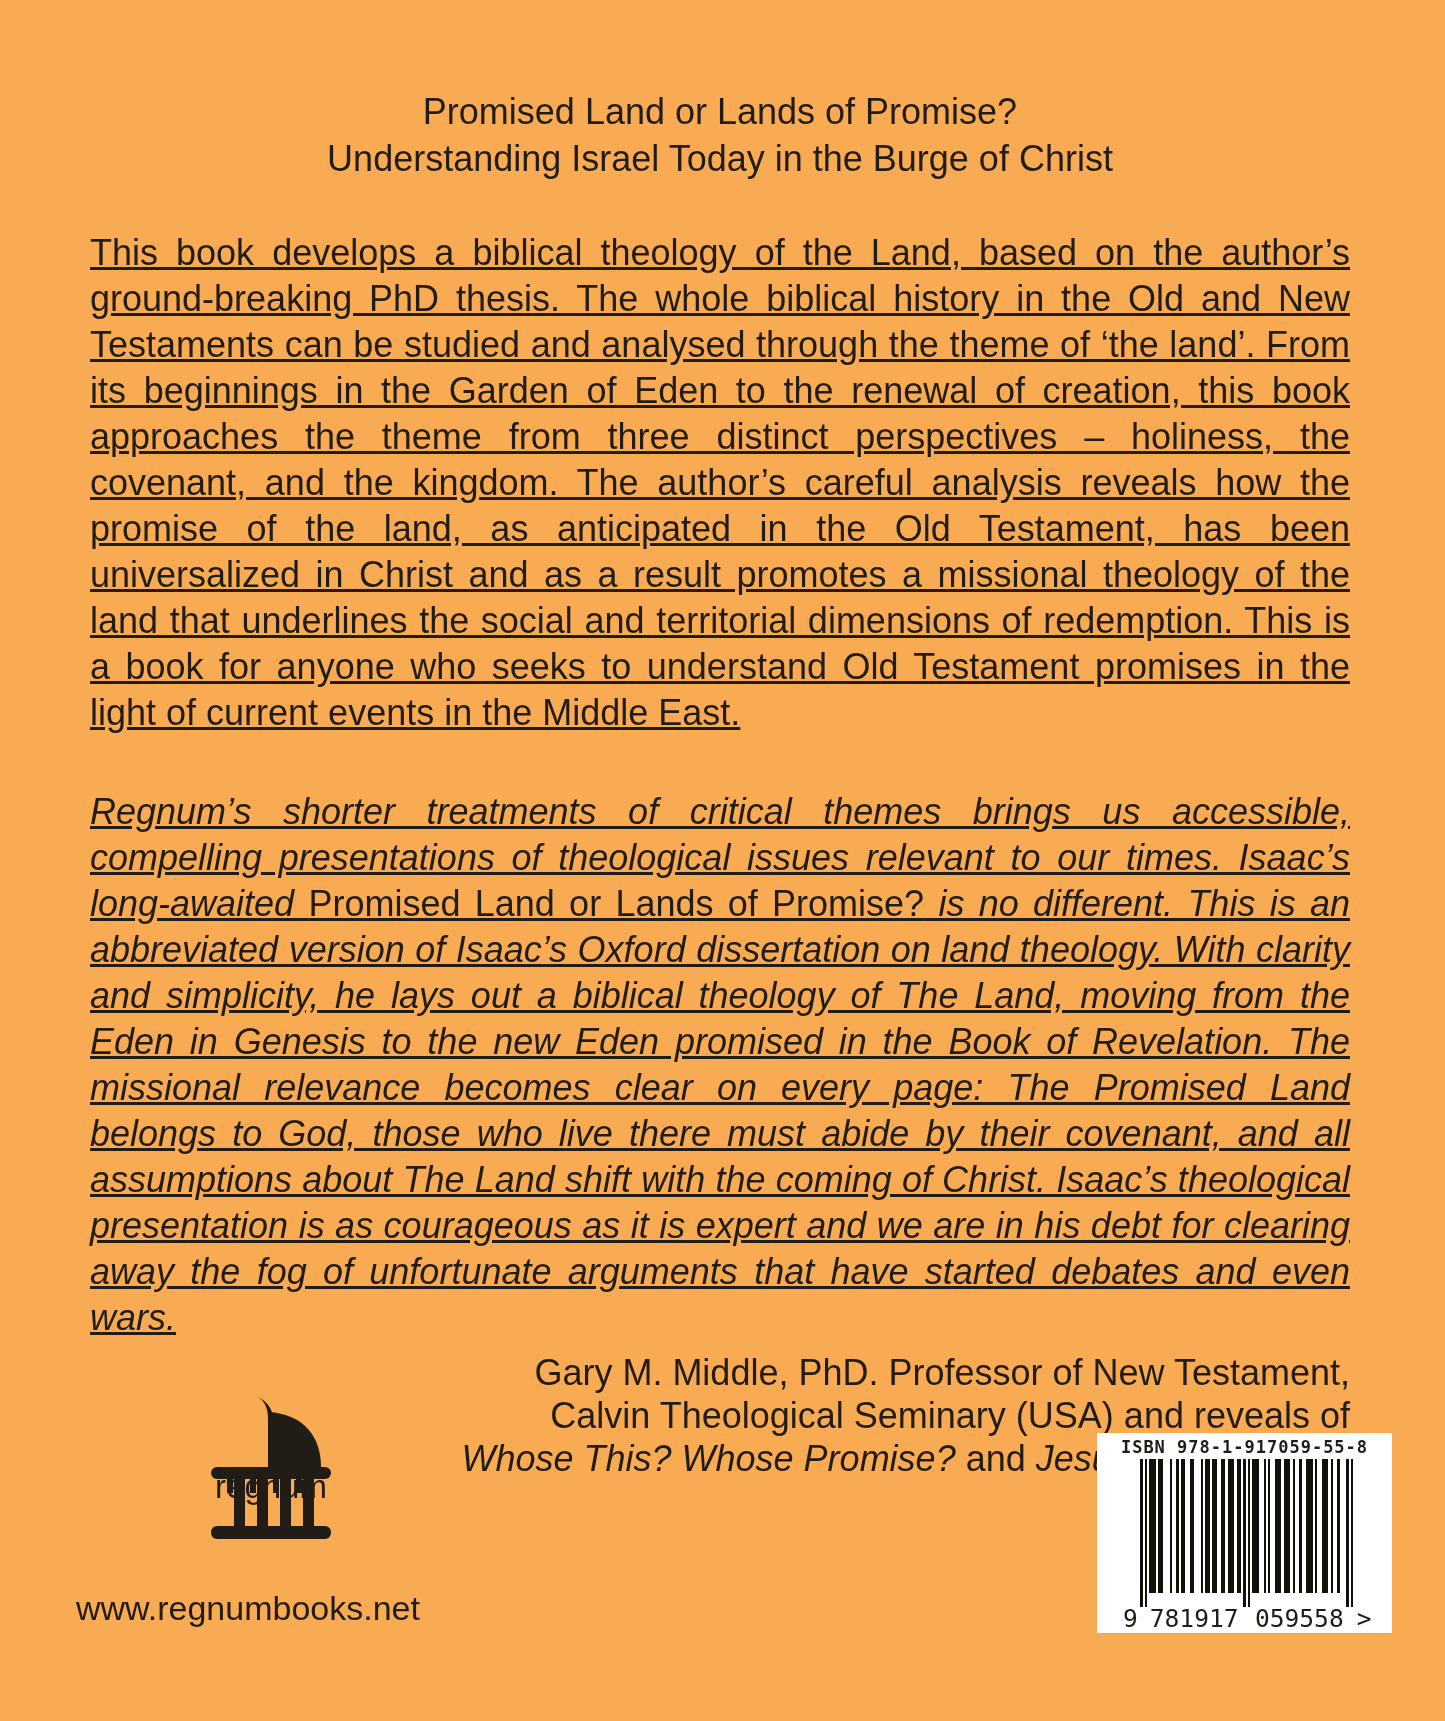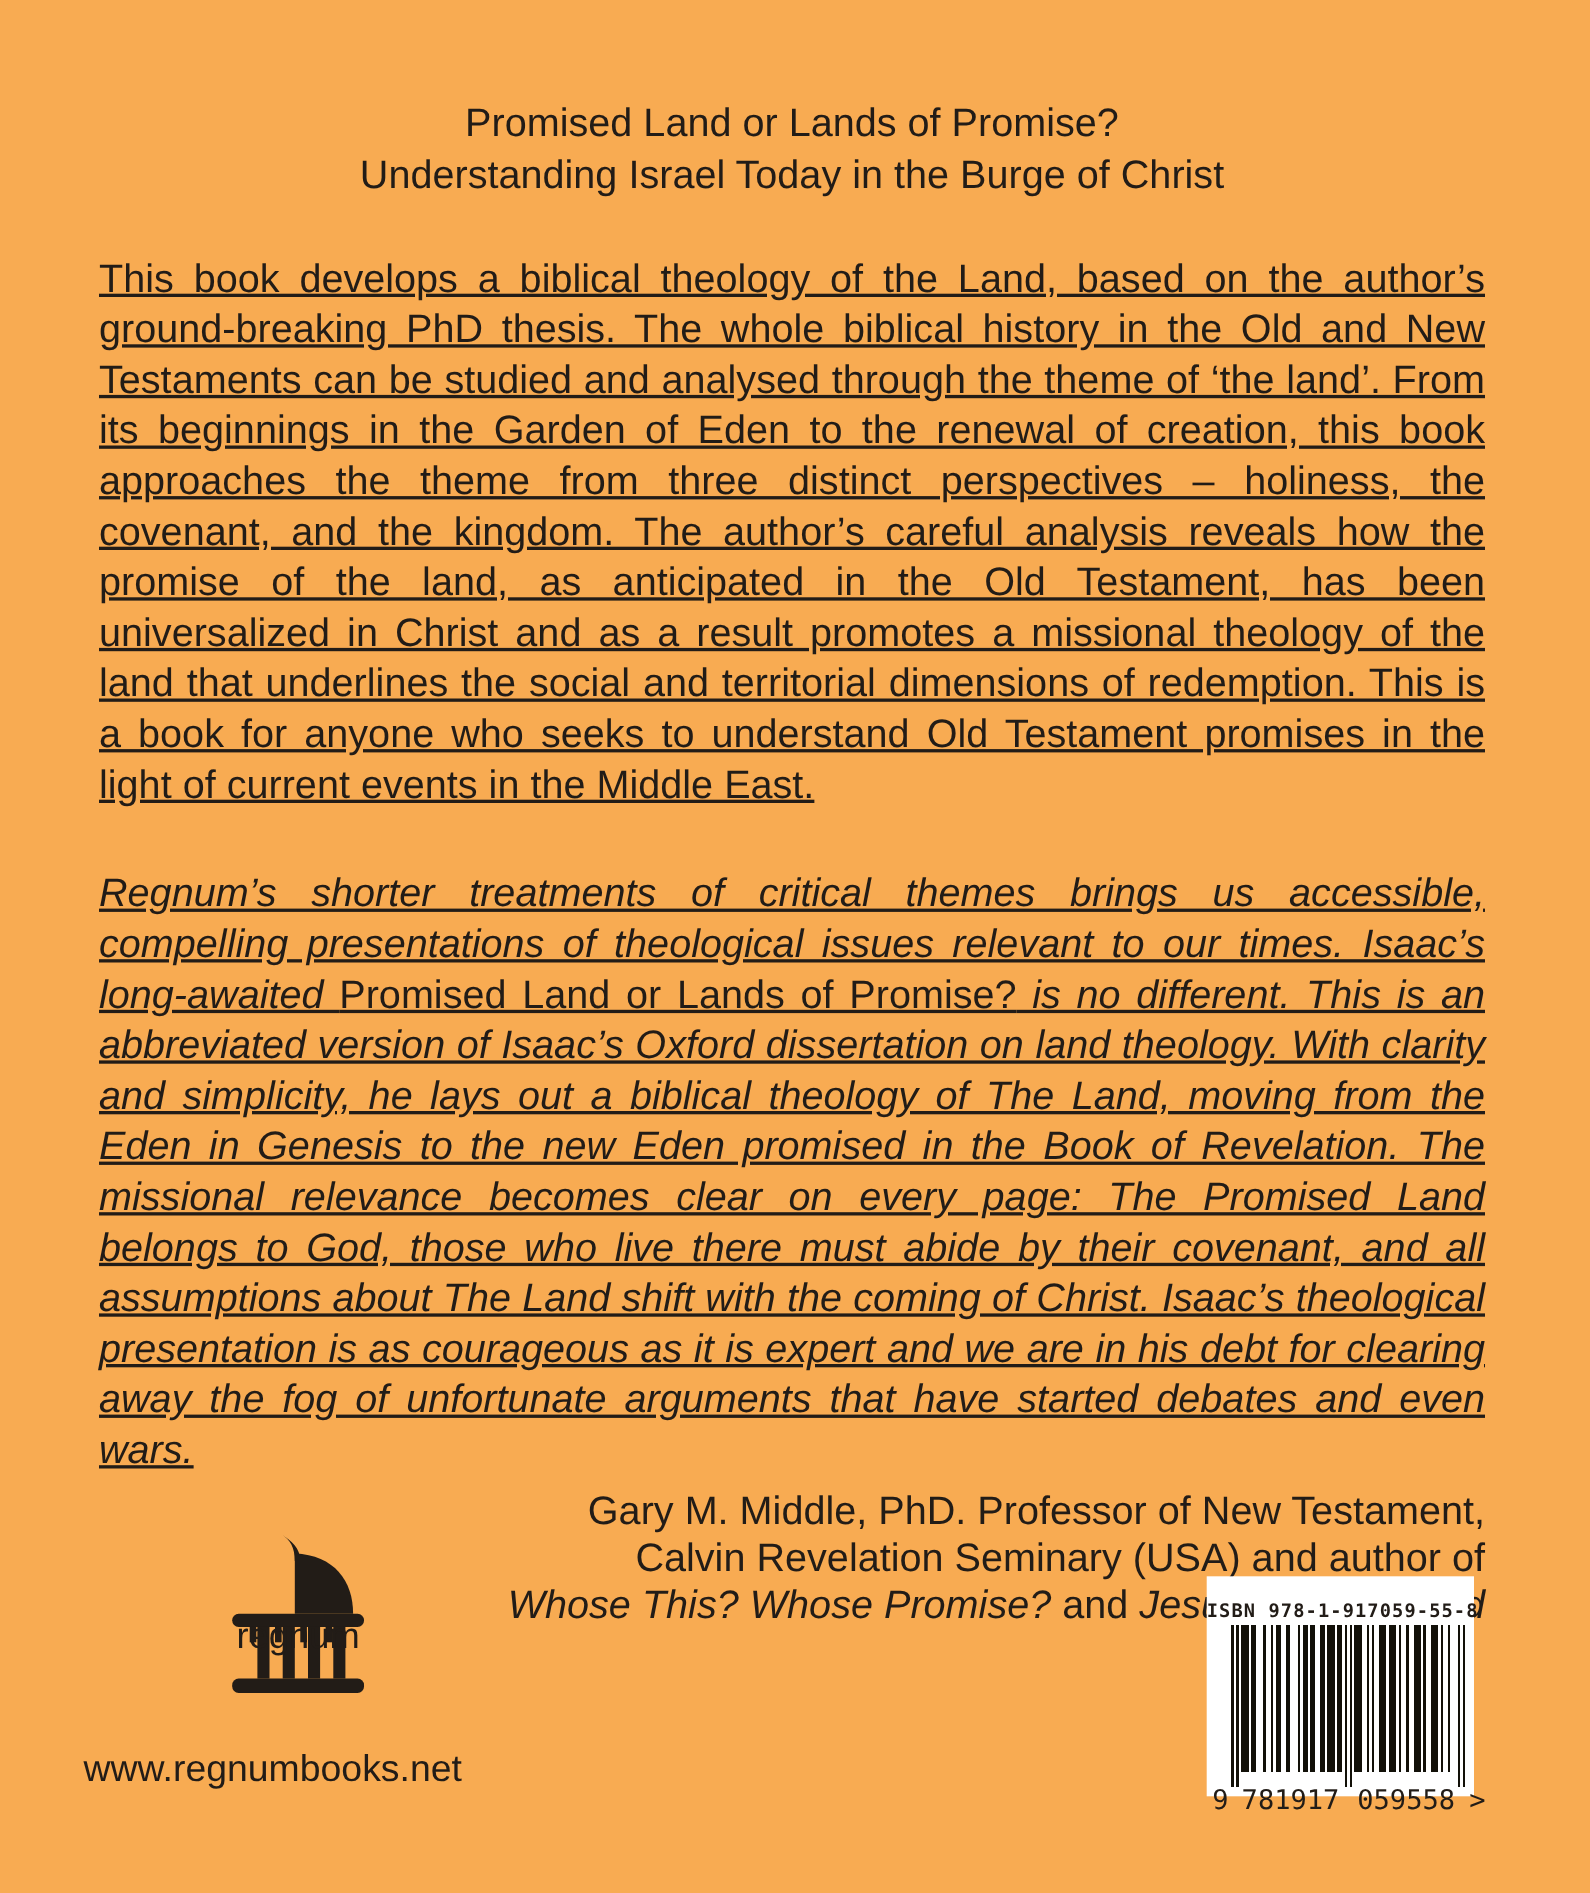--- a/index.html
+++ b/index.html
@@ -48,24 +48,24 @@
     position:absolute;left:171px;top:1468px;width:200px;
     text-align:center;font-size:33px;line-height:38px;
   }
   .publisher-site{
     position:absolute;left:76px;top:1588px;width:400px;
     text-align:left;font-size:34px;line-height:40px;
   }
   
   .barcode-box{
     position:absolute;left:1097px;top:1433px;
-    width:243px;height:200px;
+    width:295px;height:200px;
     background:var(--bc-bg);
     text-align:center;
-    padding-top:20px;
+    padding-top:2px;
   }
   .isbn-label{
     font-family:"DejaVu Sans Mono","Liberation Mono",monospace;
     font-size:17px;font-weight:bold;letter-spacing:1px;
     line-height:24px;white-space:nowrap;
   }
   .barcode-box svg{display:block;margin:0 auto;}
   .barcode-digit{
     font-family:"DejaVu Sans Mono","Liberation Mono",monospace;
     font-size:11px;
@@ -80,21 +80,21 @@
     <div>Promised Land or Lands of Promise?</div>
     <div>Understanding Israel Today in the Burge of Christ</div>
   </div>
 
   <p class="para">This book develops a biblical theology of the Land, based on the author’s ground-breaking PhD thesis. The whole biblical history in the Old and New Testaments can be studied and analysed through the theme of ‘the land’. From its beginnings in the Garden of Eden to the renewal of creation, this book approaches the theme from three distinct perspectives – holiness, the covenant, and the kingdom. The author’s careful analysis reveals how the promise of the land, as anticipated in the Old Testament, has been universalized in Christ and as a result promotes a missional theology of the land that underlines the social and territorial dimensions of redemption. This is a book for anyone who seeks to understand Old Testament promises in the light of current events in the Middle East.</p>
 
   <p class="para endorsement"><span class="seg-italic">Regnum’s shorter treatments of critical themes brings us accessible, compelling presentations of theological issues relevant to our times. Isaac’s long-awaited </span><span class="seg-roman">Promised Land or Lands of Promise?</span><span class="seg-italic"> is no different. This is an abbreviated version of Isaac’s Oxford dissertation on land theology. With clarity and simplicity, he lays out a biblical theology of The Land, moving from the Eden in Genesis to the new Eden promised in the Book of Revelation. The missional relevance becomes clear on every page: The Promised Land belongs to God, those who live there must abide by their covenant, and all assumptions about The Land shift with the coming of Christ. Isaac’s theological presentation is as courageous as it is expert and we are in his debt for clearing away the fog of unfortunate arguments that have started debates and even wars.</span></p>
 
   <div class="attribution">
     <div>Gary M. Middle, PhD. Professor of New Testament,</div>
-    <div>Calvin Revelation Seminary (USA) and author of</div>
+    <div>Calvin Theological Seminary (USA) and reveals of</div>
     <div><span class="seg-italic">Whose This? Whose Promise?</span><span class="seg-roman"> and </span><span class="seg-italic">Jesus and the Land</span></div>
   </div>
 
   <svg class="logo-svg" viewBox="0 0 120 144" aria-hidden="true">
     <path d="M57,24 C57,12 53,5 45,0 C54,6 62,12 62,24 Z"></path>
     <path d="M57,72 L57,17 C93,19 110,42 110,72 Z"></path>
     <rect x="0" y="72" width="120" height="12" rx="6"></rect>
     <g>
       <rect x="16" y="84" width="6" height="14"></rect>
         <rect x="23" y="84" width="11" height="47"></rect>

